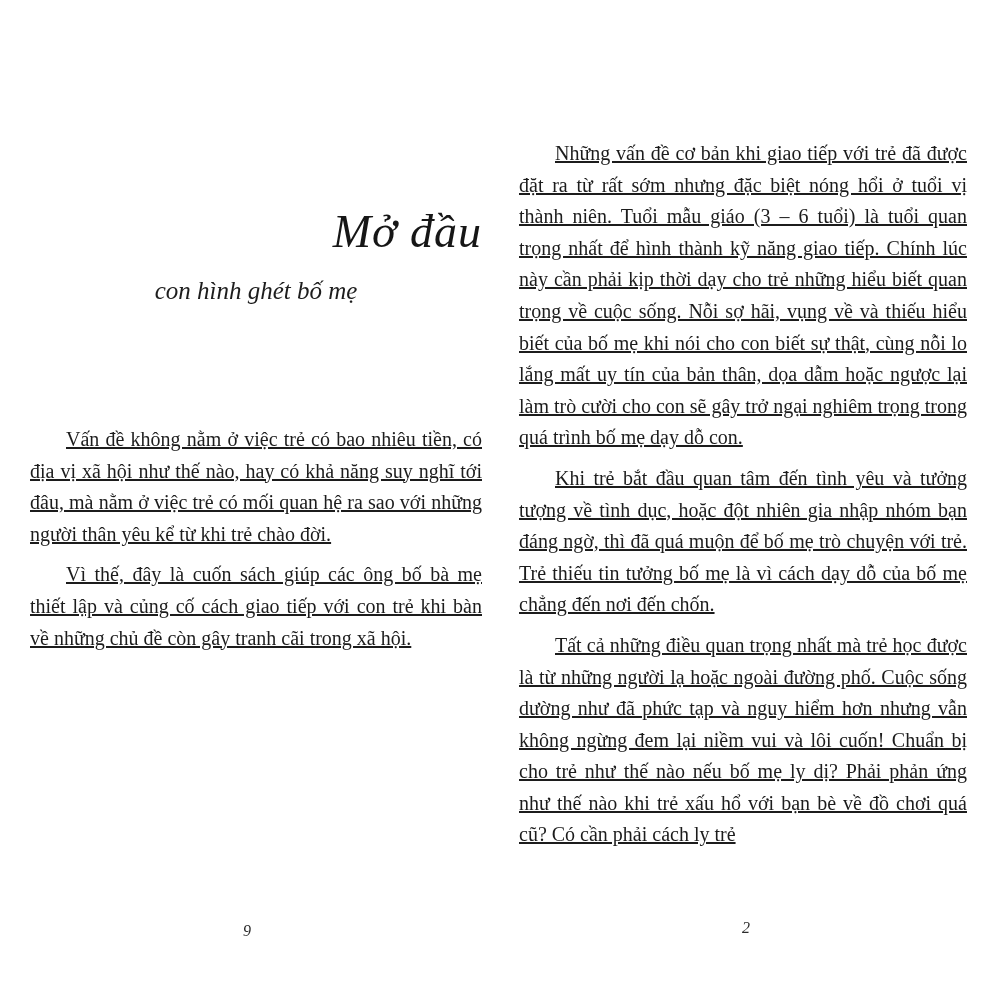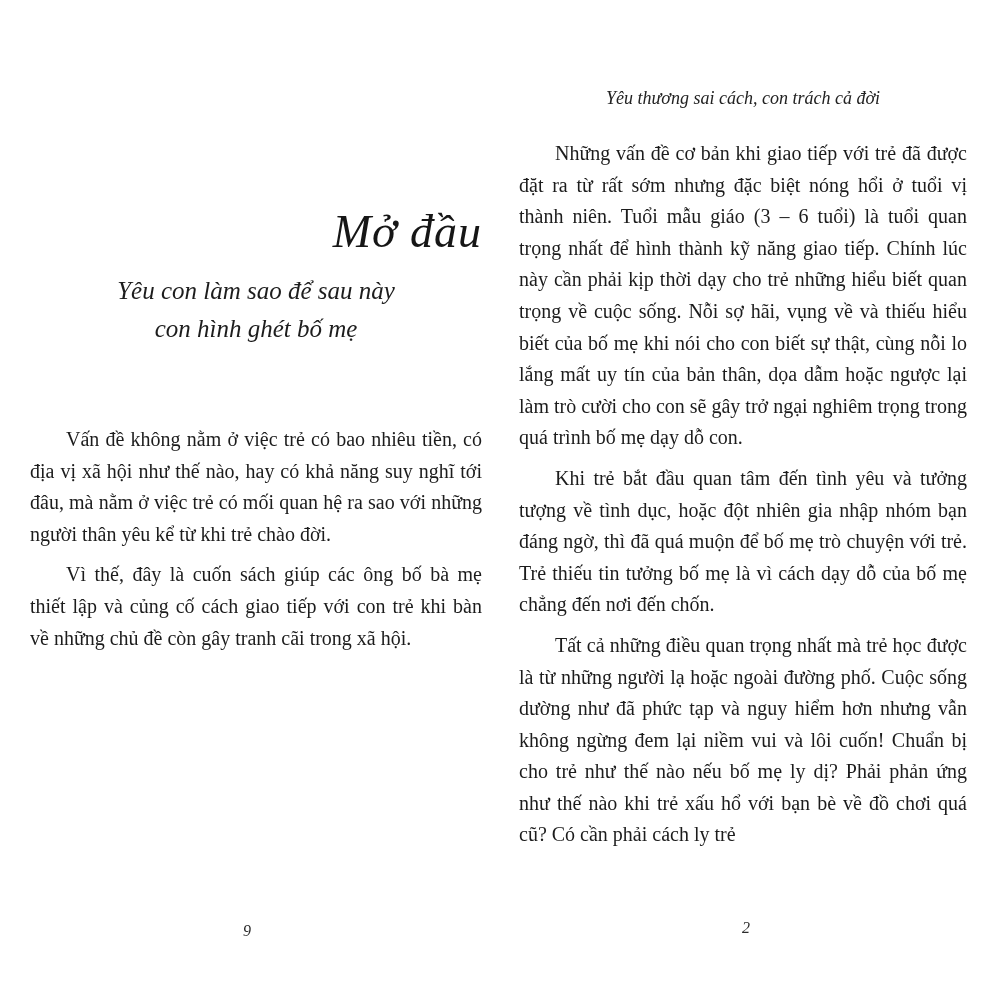--- a/index.html
+++ b/index.html
@@ -55,20 +55,21 @@
     text-align: center;
     font-style: italic;
     font-size: 18px;
     line-height: 24px;
     color: #222222;
   }
   .body-text {
     position: absolute;
     left: 0;
     width: 100%;
+    text-decoration: underline;
   }
   .body-left  { top: 424px; }
   .body-right { top: 138px; }
   .body-text p {
     margin: 0 0 9px 0;
     font-size: 20px;
     line-height: 31.6px;
     text-align: justify;
     hyphens: none;
     color: #1c1c1c;
@@ -87,33 +88,31 @@
 </head>
 <body>
 
 <div class="spread">
 
   <div class="page page-left">
 
     <div class="chapter-title">Mở đầu</div>
 
     <div class="chapter-subtitle">
-      <div>Yêu con làm sao để sau này</div>
       <div>con hình ghét bố mẹ</div>
     </div>
 
     <div class="body-text body-left">
       <p class="indent">Vấn đề không nằm ở việc trẻ có bao nhiêu tiền, có địa vị xã hội như thế nào, hay có khả năng suy nghĩ tới đâu, mà nằm ở việc trẻ có mối quan hệ ra sao với những người thân yêu kể từ khi trẻ chào đời.</p>
       <p class="indent">Vì thế, đây là cuốn sách giúp các ông bố bà mẹ thiết lập và củng cố cách giao tiếp với con trẻ khi bàn về những chủ đề còn gây tranh cãi trong xã hội.</p>
     </div>
   </div>
 
   <div class="page page-right">
 
-    <div class="running-header">Yêu thương sai cách, con trách cả đời</div>
 
     <div class="body-text body-right">
       <p class="indent">Những vấn đề cơ bản khi giao tiếp với trẻ đã được đặt ra từ rất sớm nhưng đặc biệt nóng hổi ở tuổi vị thành niên. Tuổi mẫu giáo (3 – 6 tuổi) là tuổi quan trọng nhất để hình thành kỹ năng giao tiếp. Chính lúc này cần phải kịp thời dạy cho trẻ những hiểu biết quan trọng về cuộc sống. Nỗi sợ hãi, vụng về và thiếu hiểu biết của bố mẹ khi nói cho con biết sự thật, cùng nỗi lo lắng mất uy tín của bản thân, dọa dẫm hoặc ngược lại làm trò cười cho con sẽ gây trở ngại nghiêm trọng trong quá trình bố mẹ dạy dỗ con.</p>
       <p class="indent">Khi trẻ bắt đầu quan tâm đến tình yêu và tưởng tượng về tình dục, hoặc đột nhiên gia nhập nhóm bạn đáng ngờ, thì đã quá muộn để bố mẹ trò chuyện với trẻ. Trẻ thiếu tin tưởng bố mẹ là vì cách dạy dỗ của bố mẹ chẳng đến nơi đến chốn.</p>
       <p class="indent">Tất cả những điều quan trọng nhất mà trẻ học được là từ những người lạ hoặc ngoài đường phố. Cuộc sống dường như đã phức tạp và nguy hiểm hơn nhưng vẫn không ngừng đem lại niềm vui và lôi cuốn! Chuẩn bị cho trẻ như thế nào nếu bố mẹ ly dị? Phải phản ứng như thế nào khi trẻ xấu hổ với bạn bè về đồ chơi quá cũ? Có cần phải cách ly trẻ</p>
     </div>
   </div>
 
   <div class="page-number page-number-left">9</div>
 

